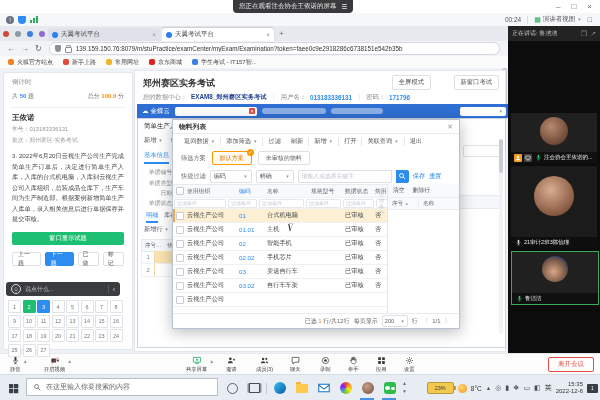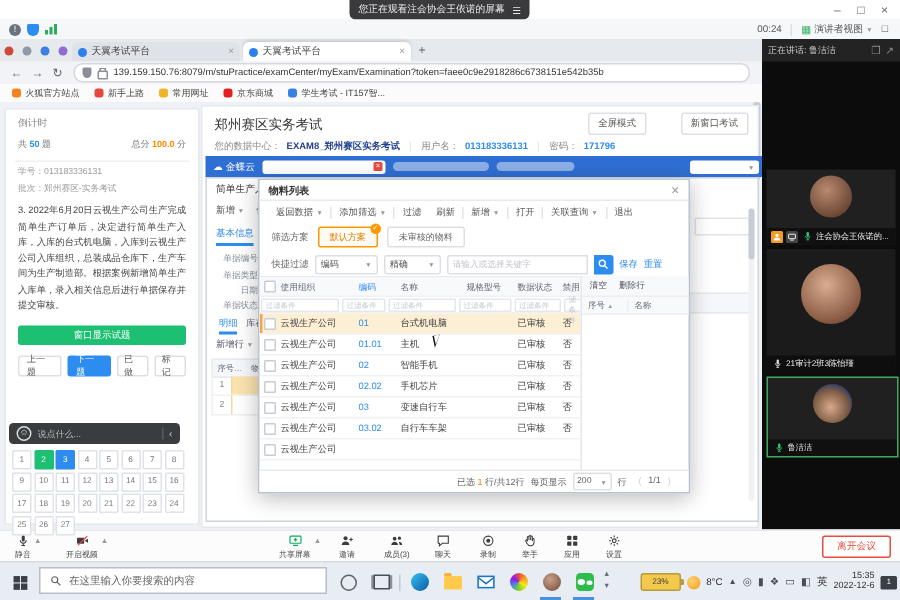--- a/index.html
+++ b/index.html
@@ -62,21 +62,21 @@
   .chat-pill .ph{font-size:6px;flex:1;}
   .chat-pill .sep{width:1px;height:8px;background:#5a5c60;}
   .qgrid{left:8px;top:300px;width:118px;display:flex;flex-wrap:wrap;gap:1.5px;z-index:5;}
   .qcell{width:11px;height:11px;border:1px solid #dfe2e8;border-radius:1px;background:#fff;color:#777;
     font-size:5.5px;display:flex;align-items:center;justify-content:center;}
   .qcell.done{background:#1dbf73;border-color:#1dbf73;color:#fff;}
   .qcell.cur{background:#2d8cf0;border-color:#2d8cf0;color:#fff;}
 
   
   .main-card{left:134px;top:70px;width:370px;height:280px;background:#fff;border:1px solid #e4e7ed;}
-  .m-title{font-size:9px;font-weight:normal;color:#333;position:absolute;left:8px;top:6px;text-align:center;}
+  .m-title{font-size:9px;font-weight:bold;color:#333;position:absolute;left:8px;top:6px;text-align:center;}
   .m-btn{height:13px;padding:0 6px;border:1px solid #dcdfe6;border-radius:2px;background:#fff;color:#555;
     font-size:6.3px;display:flex;align-items:center;}
   .m-info{position:absolute;left:8px;top:22px;font-size:6.3px;color:#888;display:flex;gap:4px;align-items:center;white-space:nowrap;}
   .m-info .dcv{color:#1f3f8f;font-weight:bold;}
   .m-info .bv{color:#2d8cf0;font-weight:bold;}
   .m-info .sep{color:#d5d8de;}
 
   
   .erp-bar{left:137px;top:104px;width:364px;height:14px;background:#2f6fd4;display:flex;align-items:center;padding:0 5px;gap:5px;}
   .erp-brand{color:#fff;font-size:6.5px;display:flex;align-items:center;gap:2px;}
@@ -281,20 +281,21 @@
       <i style="display:block;width:5px;height:52px;background:#c9ccd1;border-radius:2px;"></i>
     </div>
 
   <div class="abs panel">
     <div class="cd-label">倒计时</div>
     <div class="counts">
       <span><span>共</span> <b class="blue">50</b> <span>题</span></span>
       <span><span>总分</span> <b class="orange">100.0</b> <span>分</span></span>
     </div>
     <div class="pdiv"></div>
+    <div class="stu-name">王依诺</div>
     <div class="stu-line">学号：013183336131</div>
     <div class="stu-line">批次：郑州赛区-实务考试</div>
     <div class="question">3. 2022年6月20日云视生产公司生产完成简单生产订单后，决定进行简单生产入库，入库的台式机电脑，入库到云视生产公司入库组织，总装成品仓库下，生产车间为生产制造部。根据案例新增简单生产入库单，录入相关信息后进行单据保存并提交审核。</div>
     <div class="show-btn">窗口显示试题</div>
     <div class="qnav">
       <span class="qbtn">上一题</span>
       <span class="qbtn primary">下一题</span>
       <span class="qbtn mini">已做</span>
       <span class="qbtn" style="padding:0 4px;">标记</span>
     </div>

